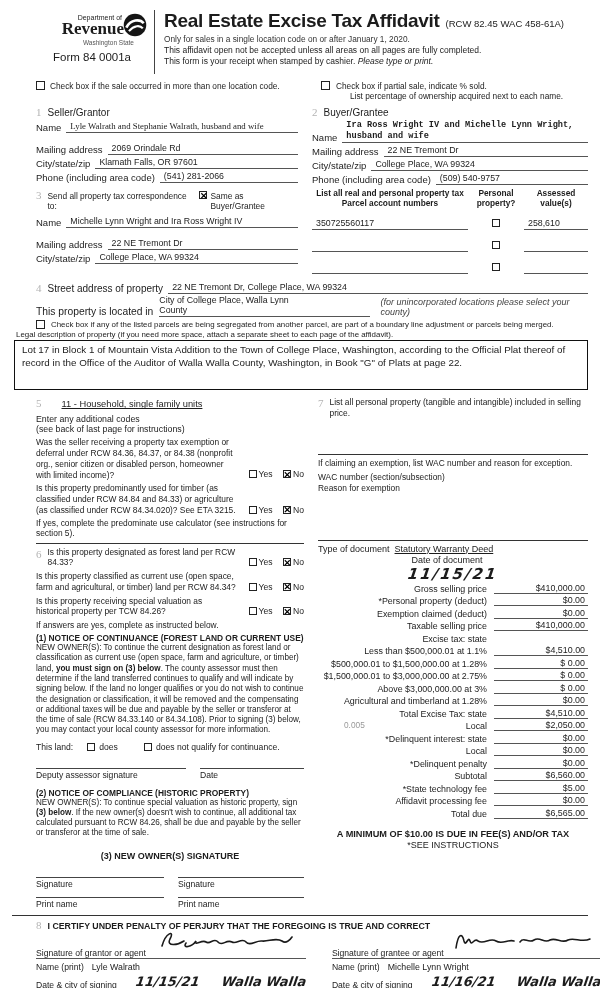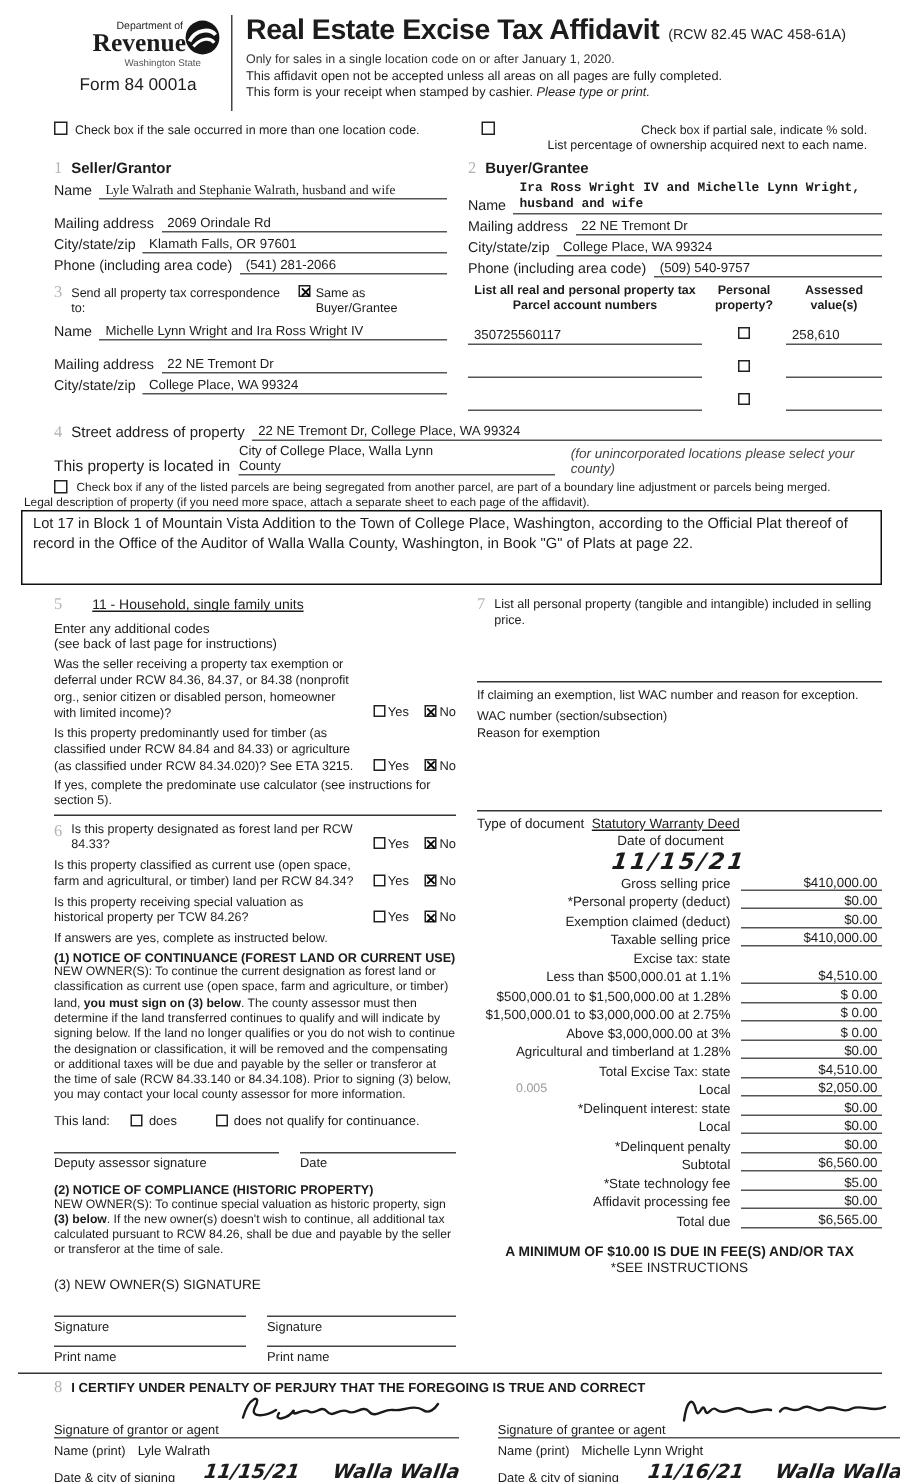--- a/index.html
+++ b/index.html
@@ -21,32 +21,32 @@
   .vdiv { width:1px; background:#444; margin:2px 9px 0 6px; height:64px; }
   .titleblk { flex:1; padding-top:2px; }
   .title-row { display:flex; align-items:baseline; gap:6px;text-align:center; }
   .title { font-size:19px; font-weight:bold; letter-spacing:-0.3px; }
   .title-rcw { font-size:9.5px; }
   .hline1 { font-size:8.3px; color:#333; margin-top:2px; }
   .hline2 { font-size:8.5px; margin-top:1px; }
   
   .cbrow { display:flex; margin:7px 0 5px 24px; font-size:8.3px; }
   .cbrow .half1 { width:285px; display:flex; gap:5px; }
-  .cbrow .half2 { flex:1; display:flex; gap:21px;text-align:right; }
+  .cbrow .half2 { flex:1; display:flex; gap:6px; }
   .cb { display:inline-block; width:8px; height:8px; border:1px solid #222; background:#fff; position:relative; flex:none; vertical-align:-1px; }
   .cb.checked::after { content:"✕"; position:absolute; left:-0.5px; top:-1.5px; font-size:9px; font-weight:bold; color:#000; }
   .cb.big { width:9px; height:9px; }
   
   .frow { display:flex; align-items:flex-end; margin-bottom:2px; }
   .flbl { font-size:9.5px; white-space:nowrap; padding-right:5px; }
   .fval { flex:1; border-bottom:1px solid #555; font-size:8.8px; padding:0 2px 1px 4px; min-height:11px; }
   .serif { font-family:"Liberation Serif", serif; }
   .mono { font-family:"Liberation Mono", monospace; font-weight:bold; font-size:8.6px; line-height:1.3; }
   .secnum { color:#b3b3b3; font-size:11px; font-family:"Liberation Serif",serif; padding-right:6px; }
-  .sechead { font-size:10px; font-weight:bold; }
+  .sechead { font-size:10px; font-weight:normal; }
   
   .cols { display:flex; margin-left:24px; gap:14px; }
   .colL { width:262px; }
   .colR { flex:1; } .gap8 { height:8px; }
   
   .parhead { display:flex; font-size:8.3px; font-weight:bold; text-align:center; margin-top:3px; }
   .parhead .c1 { flex:1; } .parhead .c2 { width:56px; } .parhead .c3 { width:64px; }
   .parrow { display:flex; align-items:flex-end; margin-bottom:4px; }
   .parrow .c1 { flex:1; border-bottom:1px solid #555; font-size:8.8px; padding:0 2px 1px 4px; min-height:11px; }
   .parrow .c2 { width:56px; text-align:center; }
@@ -64,21 +64,21 @@
   .q .qt { flex:1; padding-right:4px; }
   .yn { white-space:nowrap; align-self:flex-end; font-size:8.6px; }
   .yn .cb { margin:0 2px 0 8px; }
   .hrule { border-top:1px solid #333; margin:5px 0 3px 0; }
   .noticeT { font-size:8.4px; font-weight:bold; margin-top:3px; }
   .noticeP { font-size:8.15px; line-height:1.26; text-align:left; }
   .landrow { display:flex; font-size:8.6px; margin-top:6px; width:92%; }
   .landrow .cb { margin:1px 4px 0 0; }
   .siglinepair { display:flex; gap:14px; margin-top:16px; font-size:8.6px; }
   .siglinepair .cell { border-top:1px solid #444; padding-top:1px; }
-  .owners-title { font-weight:normal; font-size:9px; margin:12px 0 2px 0; }
+  .owners-title { text-align:center; font-weight:bold; font-size:9px; margin:12px 0 2px 0; }
   
   .taxrow { display:flex; justify-content:flex-end; align-items:flex-end; margin-bottom:1.5px; position:relative; }
   .taxlabel { font-size:8.9px; text-align:right; white-space:nowrap; }
   .taxval { width:94px; border-bottom:1px solid #555; text-align:right; font-size:8.9px; padding:0 3px 0 0; margin-left:7px; min-height:11px; }
   .taxval.noline { border-bottom:none; }
   .taxnote { position:absolute; left:26px; bottom:1px; color:#999; font-size:8.3px; }
   .minimum { text-align:center; font-weight:bold; font-size:9.2px; margin-top:10px; }
   .seeinstr { text-align:center; font-size:9px; margin-top:1px; }
   
   .certrow { display:flex; align-items:baseline; margin-left:24px; margin-top:3px; }

